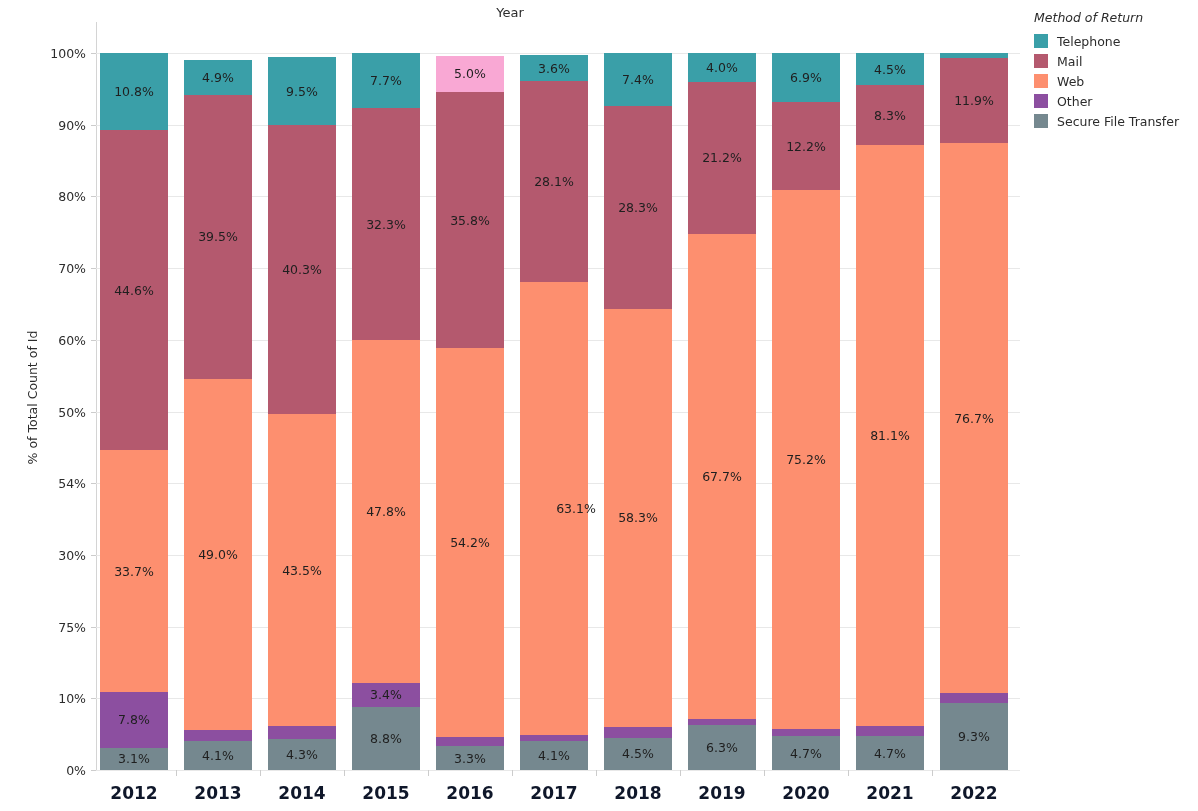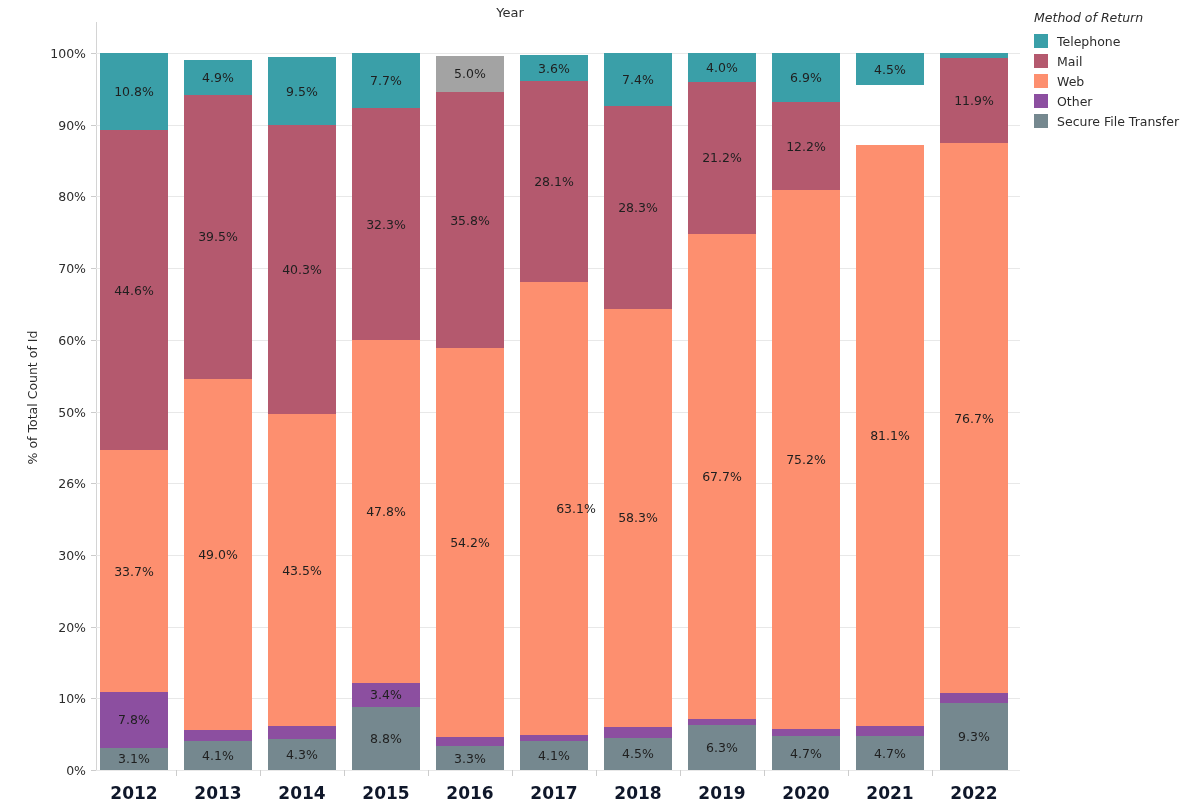--- a/index.html
+++ b/index.html
@@ -118,27 +118,27 @@
   <div id="axis-line-x"></div>
 
   <div id="plot-area">
       <div class="gridline" style="top: 717px;"></div>
       <div class="ytick-inner" style="top: 717px;">0%</div>
       <div class="ytick-mark" style="top: 717px;"></div>
       <div class="gridline" style="top: 645.3px;"></div>
       <div class="ytick-inner" style="top: 645.3px;">10%</div>
       <div class="ytick-mark" style="top: 645.3px;"></div>
       <div class="gridline" style="top: 573.6px;"></div>
-      <div class="ytick-inner" style="top: 573.6px;">20%</div>
+      <div class="ytick-inner" style="top: 573.6px;">75%</div>
       <div class="ytick-mark" style="top: 573.6px;"></div>
       <div class="gridline" style="top: 501.9px;"></div>
       <div class="ytick-inner" style="top: 501.9px;">30%</div>
       <div class="ytick-mark" style="top: 501.9px;"></div>
       <div class="gridline" style="top: 430.2px;"></div>
-      <div class="ytick-inner" style="top: 430.2px;">26%</div>
+      <div class="ytick-inner" style="top: 430.2px;">54%</div>
       <div class="ytick-mark" style="top: 430.2px;"></div>
       <div class="gridline" style="top: 358.5px;"></div>
       <div class="ytick-inner" style="top: 358.5px;">50%</div>
       <div class="ytick-mark" style="top: 358.5px;"></div>
       <div class="gridline" style="top: 286.8px;"></div>
       <div class="ytick-inner" style="top: 286.8px;">60%</div>
       <div class="ytick-mark" style="top: 286.8px;"></div>
       <div class="gridline" style="top: 215.1px;"></div>
       <div class="ytick-inner" style="top: 215.1px;">70%</div>
       <div class="ytick-mark" style="top: 215.1px;"></div>
@@ -226,21 +226,21 @@
         <div class="seg" style="bottom: 0px; height: 23.661px; background: rgb(117, 136, 143);">
           <span class="seg-label">3.3%</span>
         </div>
         <div class="seg" style="bottom: 23.661px; height: 9.321px; background: rgb(140, 79, 160);"></div>
         <div class="seg" style="bottom: 32.982px; height: 388.614px; background: rgb(253, 143, 111);">
           <span class="seg-label">54.2%</span>
         </div>
         <div class="seg" style="bottom: 421.596px; height: 256.686px; background: rgb(180, 89, 110);">
           <span class="seg-label">35.8%</span>
         </div>
-        <div class="seg" style="bottom: 678.282px; height: 35.85px; background: #a3a3a3;">
+        <div class="seg" style="bottom: 678.282px; height: 35.85px; background: #f9a8d4;">
           <span class="seg-label">5.0%</span>
         </div>
       </div>
       <div class="xtick" style="left: 340px; width: 68px;">2016</div>
       <div class="xtick-mark" style="left: 332px;"></div>
       <div class="bar-group" style="left: 424px; width: 68px; height: 717px;">
         <div class="seg" style="bottom: 0px; height: 29.397px; background: rgb(117, 136, 143);">
           <span class="seg-label">4.1%</span>
         </div>
         <div class="seg" style="bottom: 29.397px; height: 5.736px; background: rgb(140, 79, 160);"></div>
@@ -308,20 +308,23 @@
       <div class="xtick" style="left: 676px; width: 68px;">2020</div>
       <div class="xtick-mark" style="left: 668px;"></div>
       <div class="bar-group" style="left: 760px; width: 68px; height: 717px;">
         <div class="seg" style="bottom: 0px; height: 33.699px; background: rgb(117, 136, 143);">
           <span class="seg-label">4.7%</span>
         </div>
         <div class="seg" style="bottom: 33.699px; height: 10.038px; background: rgb(140, 79, 160);"></div>
         <div class="seg" style="bottom: 43.737px; height: 581.487px; background: rgb(253, 143, 111);">
           <span class="seg-label">81.1%</span>
         </div>
+        <div class="seg" style="bottom: 625.224px; height: 59.511px; background: rgb(180, 89, 110);">
+          <span class="seg-label">8.3%</span>
+        </div>
         <div class="seg" style="bottom: 684.735px; height: 32.265px; background: rgb(58, 159, 168);">
           <span class="seg-label">4.5%</span>
         </div>
       </div>
       <div class="xtick" style="left: 760px; width: 68px;">2021</div>
       <div class="xtick-mark" style="left: 752px;"></div>
       <div class="bar-group" style="left: 844px; width: 68px; height: 717px;">
         <div class="seg" style="bottom: 0px; height: 66.681px; background: rgb(117, 136, 143);">
           <span class="seg-label">9.3%</span>
         </div>

